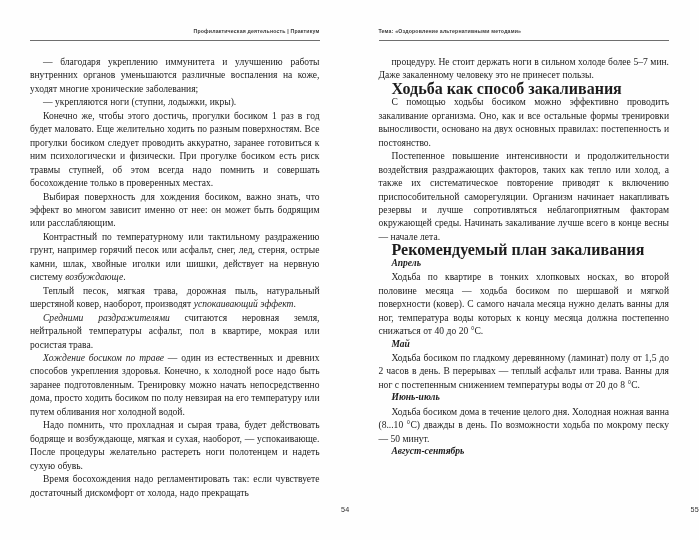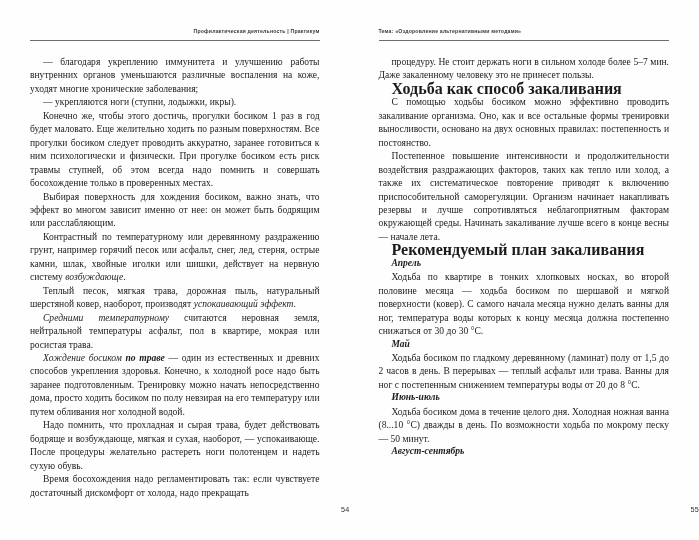--- a/index.html
+++ b/index.html
@@ -100,21 +100,21 @@
   h4.monthhead {
     margin: 0;
     font-size: 9.5px;
     line-height: 13.45px;
     font-style: italic;
     font-weight: bold;
     text-indent: 13px;
     text-align: left;
   }
   em.it { font-style: italic; }
-  em.bit { font-style: italic; font-weight: bold; }
+  em.bit { font-style: italic; font-weight: normal; }
   .folio {
     position: absolute;
     bottom: 26px;
     left: 0;
     right: 0;
     text-align: right;
     font-family: "Liberation Sans", sans-serif;
     font-size: 7.2px;
     color: #2e2e2e;
     letter-spacing: 0.2px;
@@ -129,29 +129,29 @@
     <div class="running-head">Профилактическая деятельность | Практикум</div>
     <div class="head-rule"></div>
 
     <div class="body-col">
       <p class="para dash">— благодаря укреплению иммунитета и улучшению работы внутренних органов уменьшаются различные воспаления на коже, уходят многие хронические заболевания;</p>
       <p class="para dash">— укрепляются ноги (ступни, лодыжки, икры).</p>
       <p class="para">Конечно же, чтобы этого достичь, прогулки босиком 1 раз в год будет маловато. Еще желительно ходить по разным поверхностям. Все прогулки босиком следует проводить аккуратно, заранее готовиться к ним психологически и физически. При прогулке босиком есть риск травмы ступней, об этом всегда надо помнить и совершать босохождение только в проверенных местах.</p>
       <p class="para">Выбирая поверхность для хождения босиком, важно знать, что эффект во многом зависит именно от нее: он может быть бодрящим или расслабляющим.</p>
 
       <p class="para">
-        <span>Контрастный по температурному или деревянному раздражению грунт, например горячий песок или асфальт, снег, лед, стерня, острые камни, шлак, хвойные иголки или шишки, действует на нервную систему </span><em class="it">возбуждающе</em><span>.</span>
+        <span>Контрастный по температурному или тактильному раздражению грунт, например горячий песок или асфальт, снег, лед, стерня, острые камни, шлак, хвойные иголки или шишки, действует на нервную систему </span><em class="it">возбуждающе</em><span>.</span>
       </p>
 
       <p class="para">
         <span>Теплый песок, мягкая трава, дорожная пыль, натуральный шерстяной ковер, наоборот, производят </span><em class="it">успокаивающий эффект</em><span>.</span>
       </p>
 
       <p class="para">
-        <em class="it">Средними температурному</em><span> считаются неровная земля, нейтральной температуры асфальт, пол в квартире, мокрая или росистая трава.</span>
+        <em class="it">Средними раздражителями</em><span> считаются неровная земля, нейтральной температуры асфальт, пол в квартире, мокрая или росистая трава.</span>
       </p>
 
       <p class="para">
         <em class="it">Хождение босиком </em><em class="bit">по траве</em><span> — один из естественных и древних способов укрепления здоровья. Конечно, к холодной росе надо быть заранее подготовленным. Тренировку можно начать непосредственно дома, просто ходить босиком по полу невзирая на его температуру или путем обливания ног холодной водой.</span>
       </p>
 
       <p class="para">Надо помнить, что прохладная и сырая трава, будет действовать бодряще и возбуждающе, мягкая и сухая, наоборот, — успокаивающе. После процедуры желательно растереть ноги полотенцем и надеть сухую обувь.</p>
       <p class="para">Время босохождения надо регламентировать так: если чувствуете достаточный дискомфорт от холода, надо прекращать</p>
     </div>
 
@@ -162,21 +162,21 @@
     <div class="running-head">Тема: «Оздоровление альтернативными методами»</div>
     <div class="head-rule"></div>
 
     <div class="body-col">
       <p class="para">процедуру. Не стоит держать ноги в сильном холоде более 5–7 мин. Даже закаленному человеку это не принесет пользы.</p>
       <h3 class="subhead">Ходьба как способ закаливания</h3>
       <p class="para">С помощью ходьбы босиком можно эффективно проводить закаливание организма. Оно, как и все остальные формы тренировки выносливости, основано на двух основных правилах: постепенность и постоянство.</p>
       <p class="para">Постепенное повышение интенсивности и продолжительности воздействия раздражающих факторов, таких как тепло или холод, а также их систематическое повторение приводят к включению приспособительной саморегуляции. Организм начинает накапливать резервы и лучше сопротивляться неблагоприятным факторам окружающей среды. Начинать закаливание лучше всего в конце весны — начале лета.</p>
       <h3 class="subhead">Рекомендуемый план закаливания</h3>
       <h4 class="monthhead">Апрель</h4>
-      <p class="para">Ходьба по квартире в тонких хлопковых носках, во второй половине месяца — ходьба босиком по шершавой и мягкой поверхности (ковер). С самого начала месяца нужно делать ванны для ног, температура воды которых к концу месяца должна постепенно снижаться от 30 до 30 °С.</p>
+      <p class="para">Ходьба по квартире в тонких хлопковых носках, во второй половине месяца — ходьба босиком по шершавой и мягкой поверхности (ковер). С самого начала месяца нужно делать ванны для ног, температура воды которых к концу месяца должна постепенно снижаться от 40 до 20 °С.</p>
       <h4 class="monthhead">Май</h4>
       <p class="para">Ходьба босиком по гладкому деревянному (ламинат) полу от 1,5 до 2 часов в день. В перерывах — теплый асфальт или трава. Ванны для ног с постепенным снижением температуры воды от 20 до 8 °С.</p>
       <h4 class="monthhead">Июнь-июль</h4>
       <p class="para">Ходьба босиком дома в течение целого дня. Холодная ножная ванна (8...10 °С) дважды в день. По возможности ходьба по мокрому песку — 50 минут.</p>
       <h4 class="monthhead">Август-сентябрь</h4>
     </div>
 
     <div class="folio">55</div>
   </div>
 

